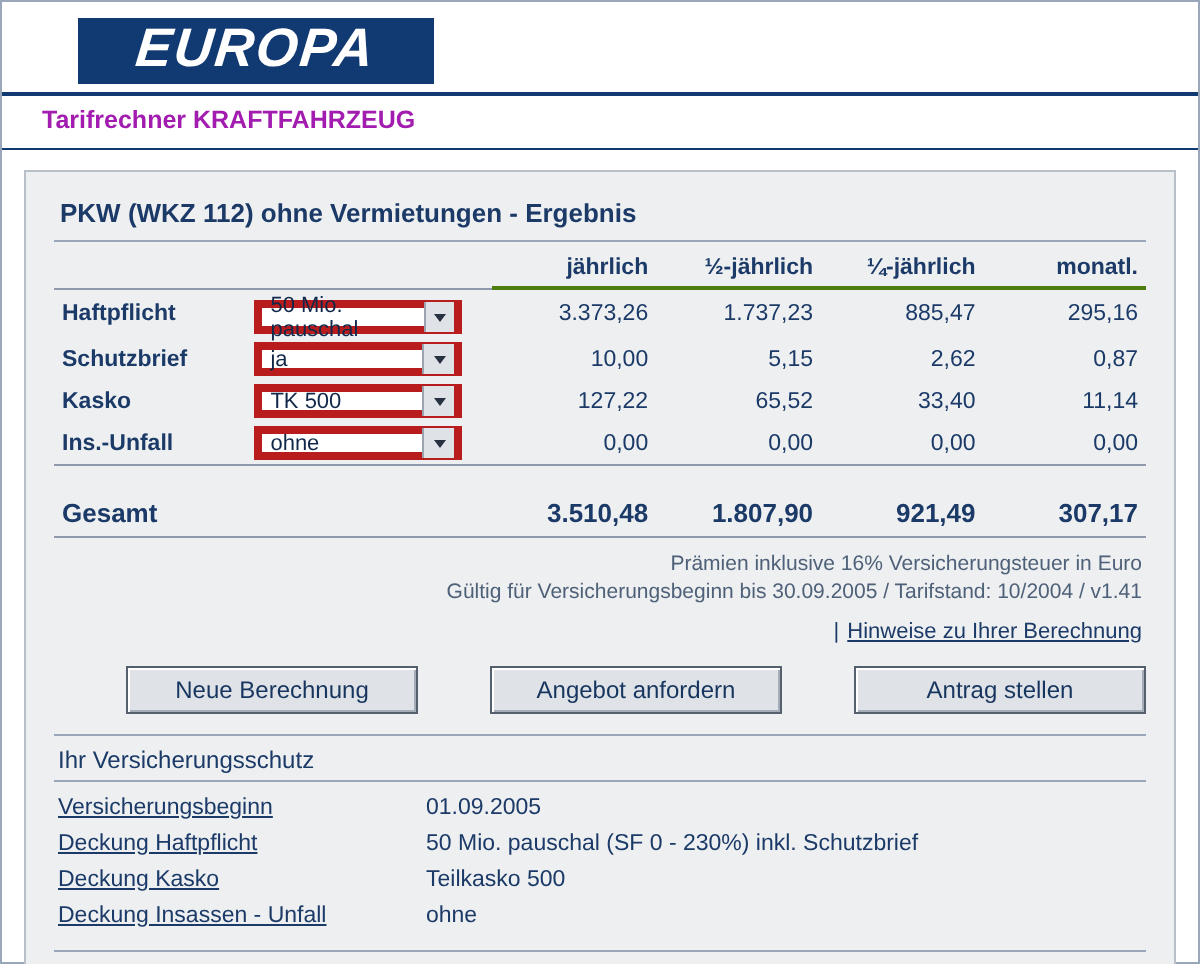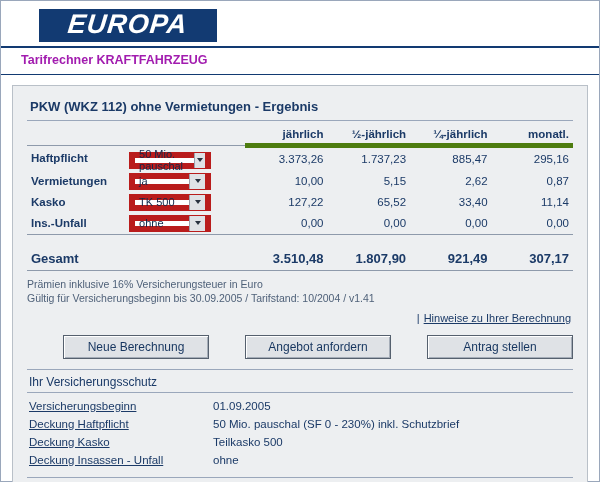--- a/index.html
+++ b/index.html
@@ -106,21 +106,21 @@
     width: 100%;
     border-collapse: collapse;
     font-size: 11.5px;
   }
   table.results th {
     font-size: 11.5px;
     font-weight: bold;
     color: #1b3a67;
     text-align: right;
     padding: 0 4px 3px 4px;
-    border-bottom: 5px solid #4d7c0f;
+    border-bottom: 2px solid #4d7c0f;
   }
   table.results th.lbl {
     text-align: left;
     border-bottom: 1px solid #8e9aab;
   }
   table.results td {
     padding: 2px 4px;
     color: #1b3a67;
     vertical-align: middle;
   }
@@ -134,24 +134,24 @@
   }
   td.num {
     text-align: right;
     width: 78px;
     white-space: nowrap;
   }
   .sel {
     display: inline-flex;
     align-items: center;
     justify-content: space-between;
-    width: 82px;
+    width: 104px;
     height: 17px;
     background: #ffffff;
-    border: 6px solid #b91c1c;
+    border: 4px solid #b91c1c;
     box-sizing: border-box;
     font-size: 11px;
     color: #11284a;
     padding: 0 0 0 4px;
     cursor: pointer;
   }
   .sel .arrow {
     width: 15px;
     height: 15px;
     margin-right: 0px;
@@ -177,20 +177,21 @@
   }
   .total-rule-top {
     border-top: 1px solid #8e9aab;
   }
   .total-rule-bot {
     border-bottom: 1px solid #8e9aab;
   }
 
   
   .notes {
+    text-align: right;
     color: #4f6179;
     font-size: 10.5px;
     line-height: 14px;
     margin-top: 6px;
     padding-right: 2px;
   }
   .hintline {
     text-align: right;
     margin-top: 7px;
     font-size: 11px;
@@ -318,21 +319,21 @@
                   <i></i>
                 </span>
             </span>
           </td>
           <td class="num">3.373,26</td>
           <td class="num">1.737,23</td>
           <td class="num">885,47</td>
           <td class="num">295,16</td>
         </tr>
         <tr>
-          <td class="rowlabel">Vermietungen</td>
+          <td class="rowlabel">Schutzbrief</td>
           <td class="selectcell">
             <span class="sel">
               <span>ja</span>
               <span class="arrow">
                   <i></i>
                 </span>
             </span>
           </td>
           <td class="num">10,00</td>
           <td class="num">5,15</td>

